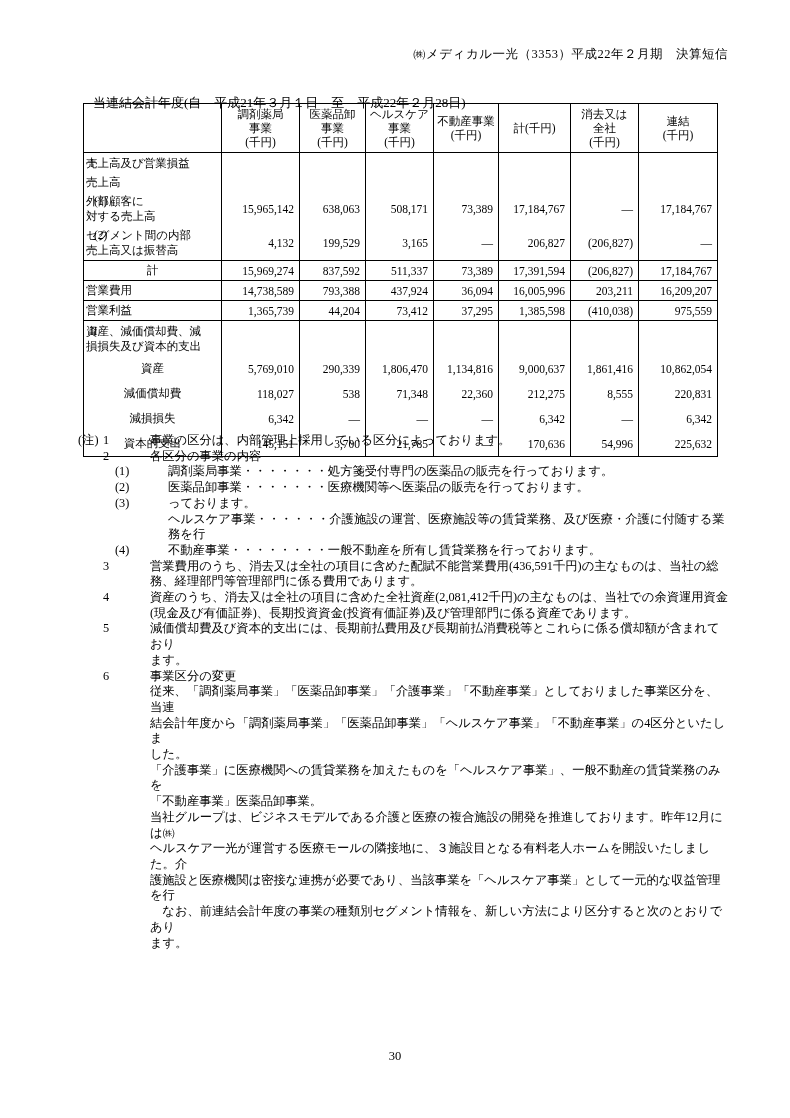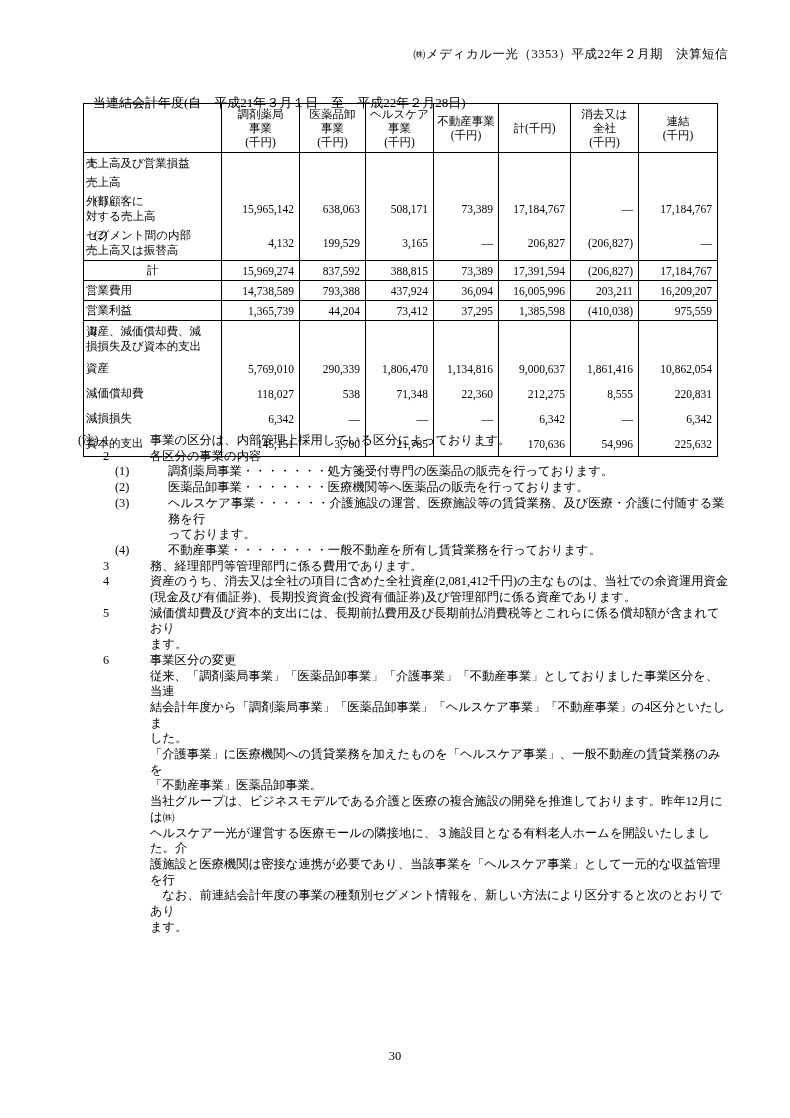--- a/index.html
+++ b/index.html
@@ -63,21 +63,21 @@
     line-height:15px;
   }
   .seg-table td.lab .rn{position:absolute;}
   .s-sec{padding-left:26px;}
   .s-sec .rn{left:6px;}
   .s-sub{padding-left:15px;}
   .s-item{padding-left:29px;}
   .s-item .rn{left:10px;}
   .s-total{text-align:center;padding-left:0;}
   .s-plain{padding-left:5px;}
-  tr.r-asset td{padding-top:5px;padding-bottom:5px;}
+  tr.r-asset td{padding-top:5px;padding-bottom:5px;text-align:center;}
   tr.r-sec1 td{padding-top:3px;}
   .notes{
     position:absolute;
     top:433px;
     left:78px;
     width:652px;
     font-size:12.3px;
     line-height:15.7px;
   }
   .note-item,.sub-item{display:flex;}
@@ -163,21 +163,21 @@
           <td class="num-cell">3,165</td>
           <td class="num-cell">—</td>
           <td class="num-cell">206,827</td>
           <td class="num-cell">(206,827)</td>
           <td class="num-cell">—</td>
         </tr>
         <tr class="bb ">
           <td class="lab s-total">計</td>
           <td class="num-cell">15,969,274</td>
           <td class="num-cell">837,592</td>
-          <td class="num-cell">388,815</td>
+          <td class="num-cell">511,337</td>
           <td class="num-cell">73,389</td>
           <td class="num-cell">17,391,594</td>
           <td class="num-cell">(206,827)</td>
           <td class="num-cell">17,184,767</td>
         </tr>
         <tr class="bb ">
           <td class="lab s-plain">営業費用</td>
           <td class="num-cell">14,738,589</td>
           <td class="num-cell">793,388</td>
           <td class="num-cell">437,924</td>
@@ -272,34 +272,35 @@
       </div>
       <div class="sub-item">
         <div class="snum">(2)</div>
         <div class="nbody">
           <div>医薬品卸事業・・・・・・・医療機関等へ医薬品の販売を行っております。</div>
         </div>
       </div>
       <div class="sub-item">
         <div class="snum">(3)</div>
         <div class="nbody">
+          <div>っております。</div>
           <div>ヘルスケア事業・・・・・・介護施設の運営、医療施設等の賃貸業務、及び医療・介護に付随する業務を行</div>
-          <div>っております。</div>
         </div>
       </div>
       <div class="sub-item">
         <div class="snum">(4)</div>
         <div class="nbody">
           <div>不動産事業・・・・・・・・一般不動産を所有し賃貸業務を行っております。</div>
         </div>
       </div>
       <div class="note-item">
         <div class="nmark"></div>
         <div class="nnum">3</div>
         <div class="nbody">
+          <div>営業費用のうち、消去又は全社の項目に含めた配賦不能営業費用(436,591千円)の主なものは、当社の総</div>
           <div>務、経理部門等管理部門に係る費用であります。</div>
         </div>
       </div>
       <div class="note-item">
         <div class="nmark"></div>
         <div class="nnum">4</div>
         <div class="nbody">
           <div>資産のうち、消去又は全社の項目に含めた全社資産(2,081,412千円)の主なものは、当社での余資運用資金</div>
           <div>(現金及び有価証券)、長期投資資金(投資有価証券)及び管理部門に係る資産であります。</div>
         </div>

